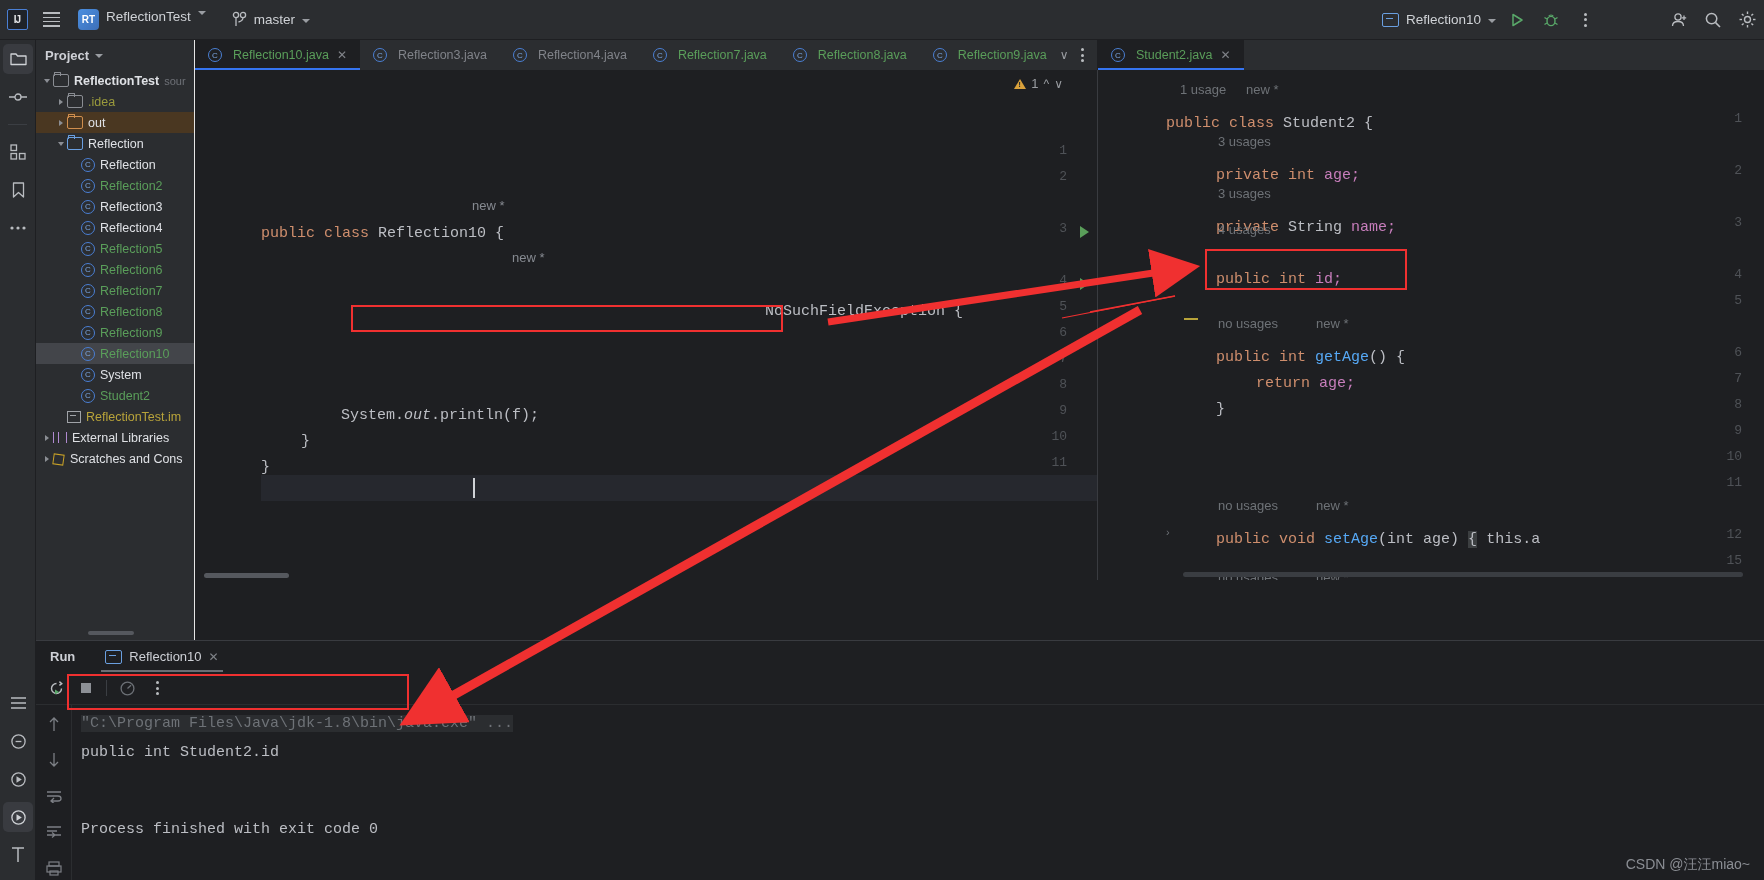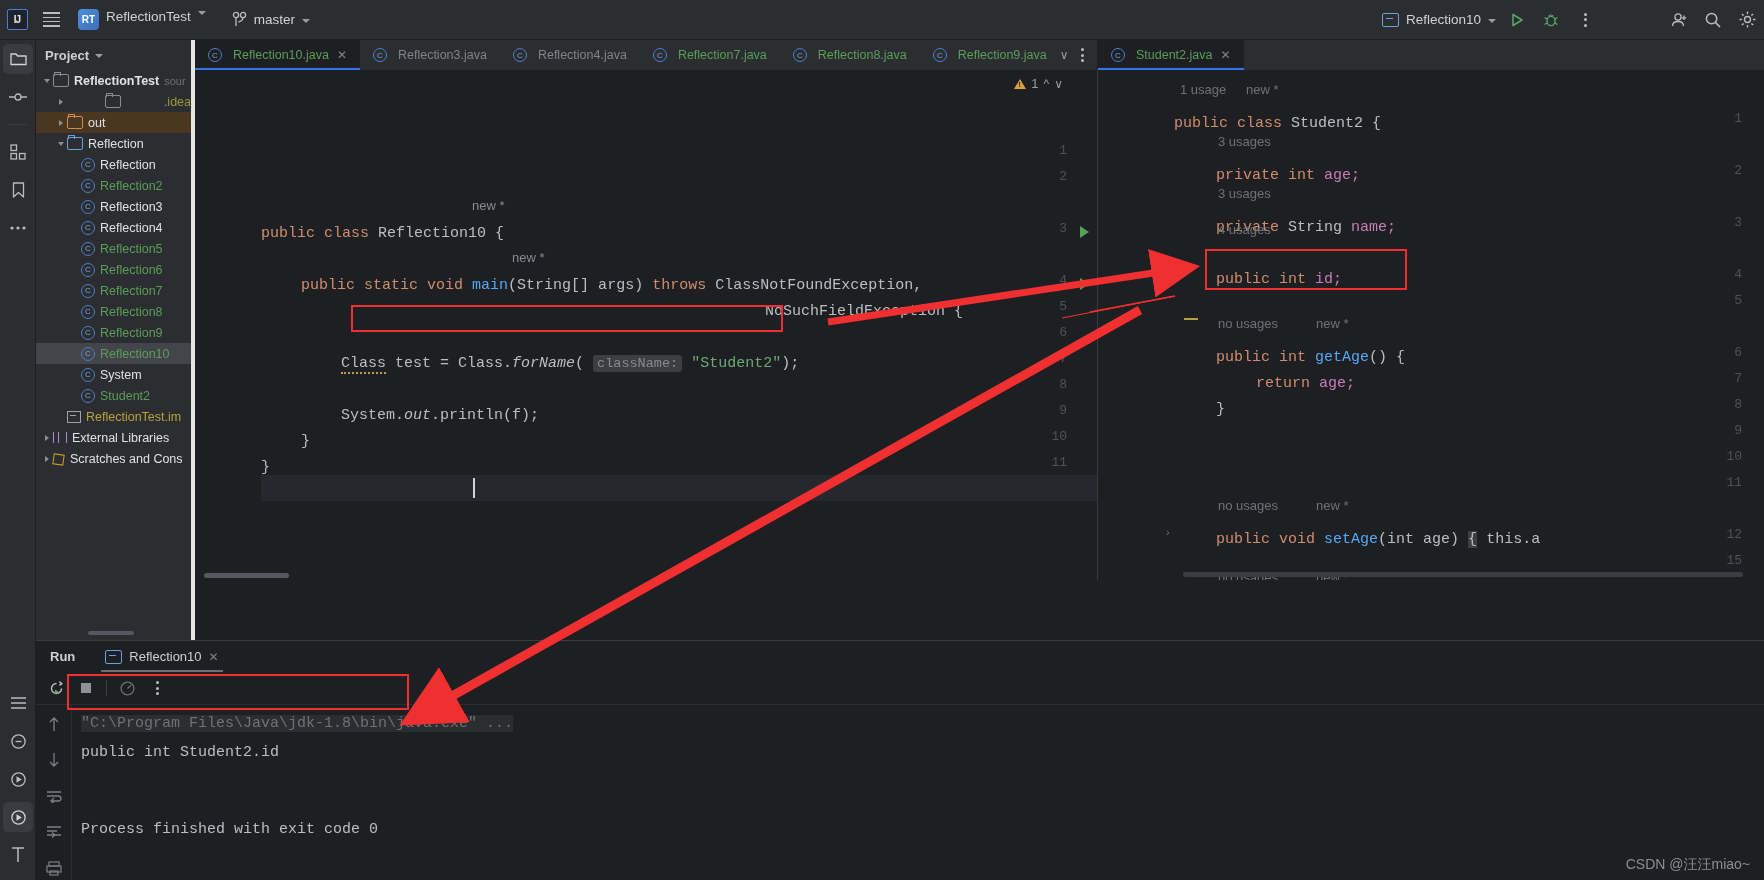--- a/index.html
+++ b/index.html
@@ -51,21 +51,21 @@
     border-right:1px solid #1e1f22;box-sizing:border-box;
   }
   .rail-item{width:36px;height:38px;display:flex;align-items:center;justify-content:center;cursor:pointer;}
   .rail-item.sel{background:#393b40;border-radius:5px;width:30px;height:30px;margin:4px 3px;}
   .rail-sep{height:1px;background:#3b3e43;margin:8px 8px;}
   #rail .bottom{position:absolute;bottom:6px;left:0;width:36px;}
 
   
   #project{
     position:absolute;left:36px;top:40px;width:159px;height:600px;
-    background:#2b2d30;box-sizing:border-box;border-right:4px solid #e5e5e5;
+    background:#2b2d30;box-sizing:border-box;border-right:1px solid #e5e5e5;
     overflow:hidden;
   }
   #projhead{height:30px;display:flex;align-items:center;padding-left:9px;gap:6px;}
   #projhead .t{font-size:13px;color:#ced0d6;font-weight:bold;}
   .tree{font-size:12.5px;}
   .trow{height:21px;display:flex;align-items:center;white-space:nowrap;cursor:default;}
   .trow.sel{background:#43454a;}
   .trow.out-hl{background:#4a3721;}
   .arrow{width:13px;height:21px;display:flex;align-items:center;justify-content:center;}
   .arrow.r:before{content:"";border-left:4px solid #8b8e94;border-top:3.5px solid transparent;border-bottom:3.5px solid transparent;}
@@ -353,21 +353,21 @@
     <span class="t">Project</span>
     <span class="caret"></span>
   </div>
   <div class="tree" id="tree">
       <div class="trow" style="padding-left: 4px;">
         <span class="arrow d"></span>
         <span class="folder"></span>
         <span class="lbl-white bold">ReflectionTest</span>
         <span class="lbl-src">sour</span>
       </div>
-      <div class="trow" style="padding-left: 18px; justify-content: space-between;">
+      <div class="trow" style="padding-left: 18px;">
         <span class="arrow r"></span>
         <span class="folder"></span>
         <span class="lbl-olive">.idea</span>
       </div>
       <div class="trow out-hl" style="padding-left: 18px;">
         <span class="arrow r"></span>
         <span class="folder orange"></span>
         <span class="lbl-white">out</span>
       </div>
       <div class="trow" style="padding-left: 18px;">
@@ -518,24 +518,22 @@
   <div class="gnum" style="top:411px">12</div>
 
   <div id="caretLine" style="top:405px"></div>
   <div id="caretBar" style="left:278px;top:408px"></div>
 
 
   <div class="newmark" style="position:absolute;left:277px;top:128px">new *</div>
   <div class="codeline" style="top:151px"><span class="kw">public</span> <span class="kw">class</span> <span class="cls">Reflection10</span> <span class="plain">{</span></div>
 
   <div class="newmark" style="position:absolute;left:317px;top:180px">new *</div>
-  <div class="codeline" style="top:203px;left:106px"><span class="kw">public</span> <span class="kw">static</span> <span class="kw">void</span> <span class="fn">main</span><span class="plain">(String[] args)</span> <span class="kw">throws</span> <span class="plain">ClassNotFoundException,</span></div>
   <div class="codeline" style="top:229px;left:570px"><span class="plain">NoSuchFieldException</span> <span class="plain">{</span></div>
 
-  <div class="codeline" style="top:281px;left:146px"><span class="cls squig">Class</span><span class="plain"> test = Class.</span><span class="fni">forName</span><span class="plain">(</span> <span class="hint">className:</span> <span class="str">"Student2"</span><span class="plain">);</span></div>
 
 
   <div class="codeline" style="top:333px;left:146px"><span class="plain">System.</span><span class="fni">out</span><span class="plain">.println(f);</span></div>
 
   <div class="codeline" style="top:359px;left:106px"><span class="plain">}</span></div>
   <div class="codeline" style="top:385px"><span class="plain">}</span></div>
 
   <div id="editorLscroll">
       <i></i>
     </div>
@@ -561,21 +559,21 @@
   <div class="gnumR" style="top:353px">9</div>
   <div class="gnumR" style="top:379px">10</div>
   <div class="gnumR" style="top:405px">11</div>
   <div class="gnumR" style="top:457px">12</div>
   <div class="gnumR" style="top:483px">15</div>
   <div class="foldmark" style="top:456px;right:22px;left:68px">›</div>
   <div class="dashmark" style="left:86px;top:248px"></div>
 
   <div class="usage" style="position:absolute;left:82px;top:12px">1 usage</div>
   <div class="usage" style="position:absolute;left:148px;top:12px">new *</div>
-  <div class="codelineR" style="top:41px;left:76px"><span class="kw">public</span> <span class="kw">class</span> <span class="cls">Student2</span> <span class="plain">{</span></div>
+  <div class="codelineR" style="top:41px;left:68px"><span class="kw">public</span> <span class="kw">class</span> <span class="cls">Student2</span> <span class="plain">{</span></div>
 
   <div class="usage" style="position:absolute;left:120px;top:64px">3 usages</div>
   <div class="codelineR" style="top:93px;left:118px"><span class="kw">private</span> <span class="kw">int</span> <span class="fld">age;</span></div>
 
   <div class="usage" style="position:absolute;left:120px;top:116px">3 usages</div>
   <div class="codelineR" style="top:145px;left:118px"><span class="kw">private</span> <span class="cls">String</span> <span class="fld">name;</span></div>
 
   <div class="usage" style="position:absolute;left:120px;top:152px">4 usages</div>
   <div class="codelineR" style="top:197px;left:118px"><span class="kw">public</span> <span class="kw">int</span> <span class="fld">id;</span></div>
 

